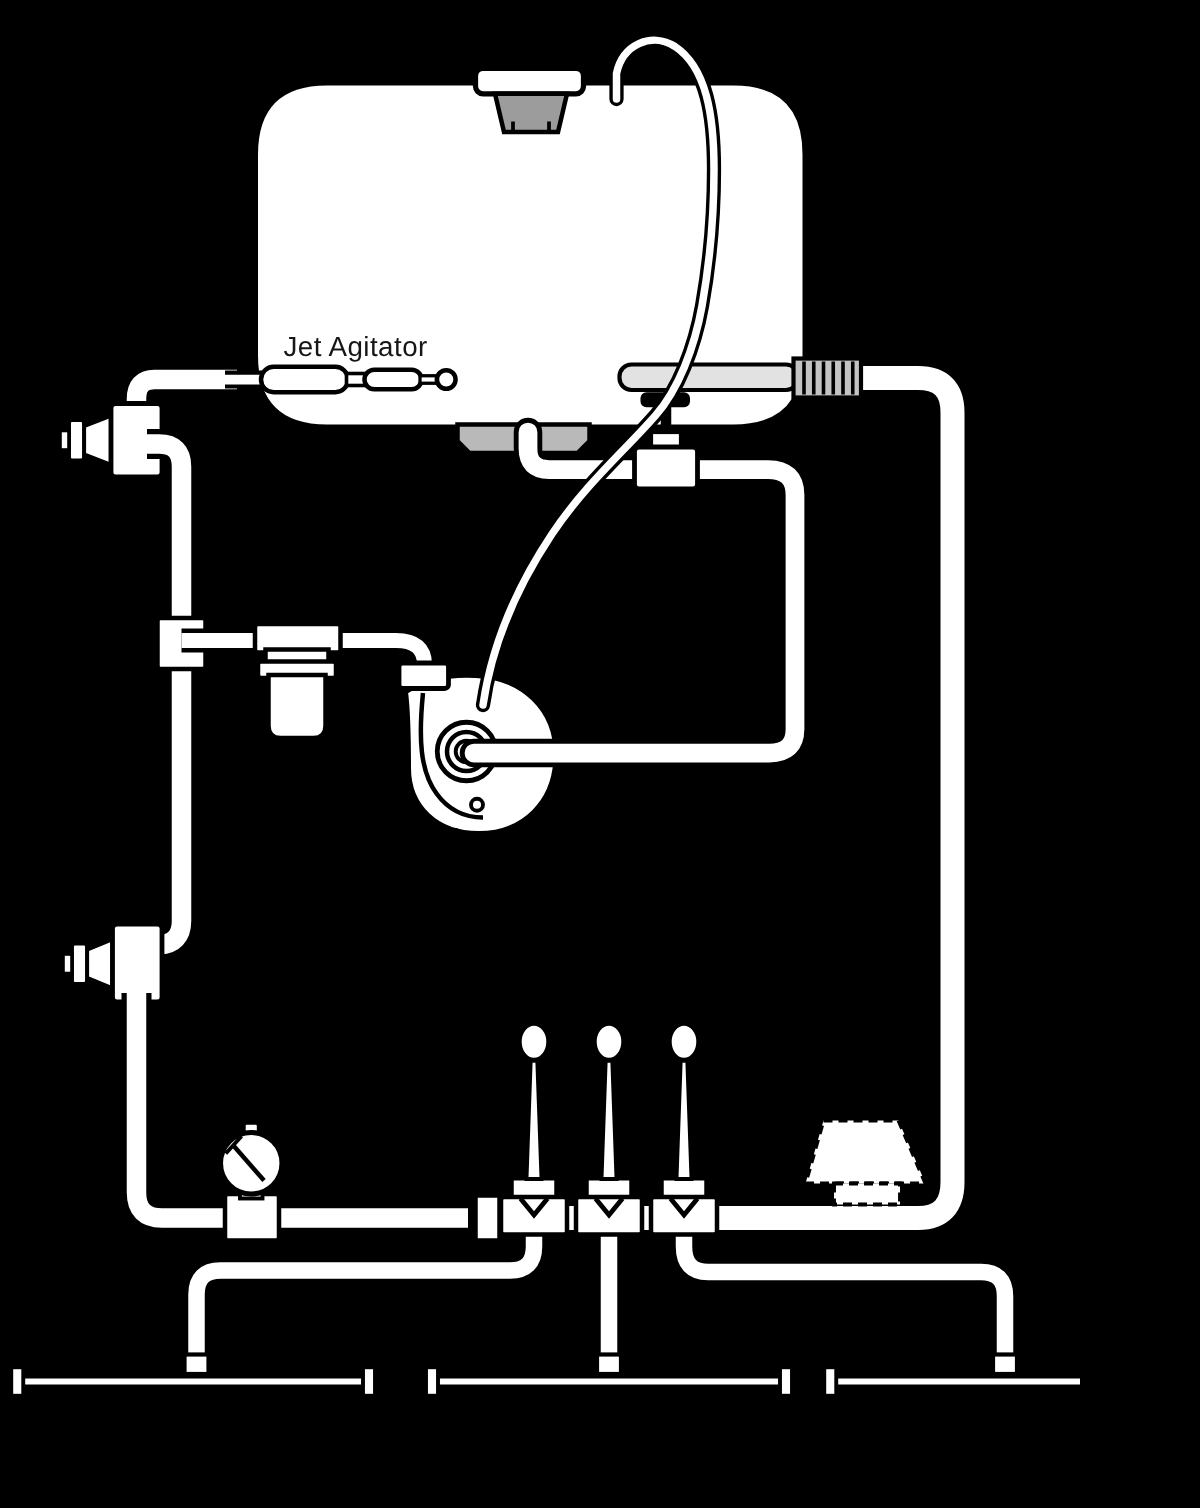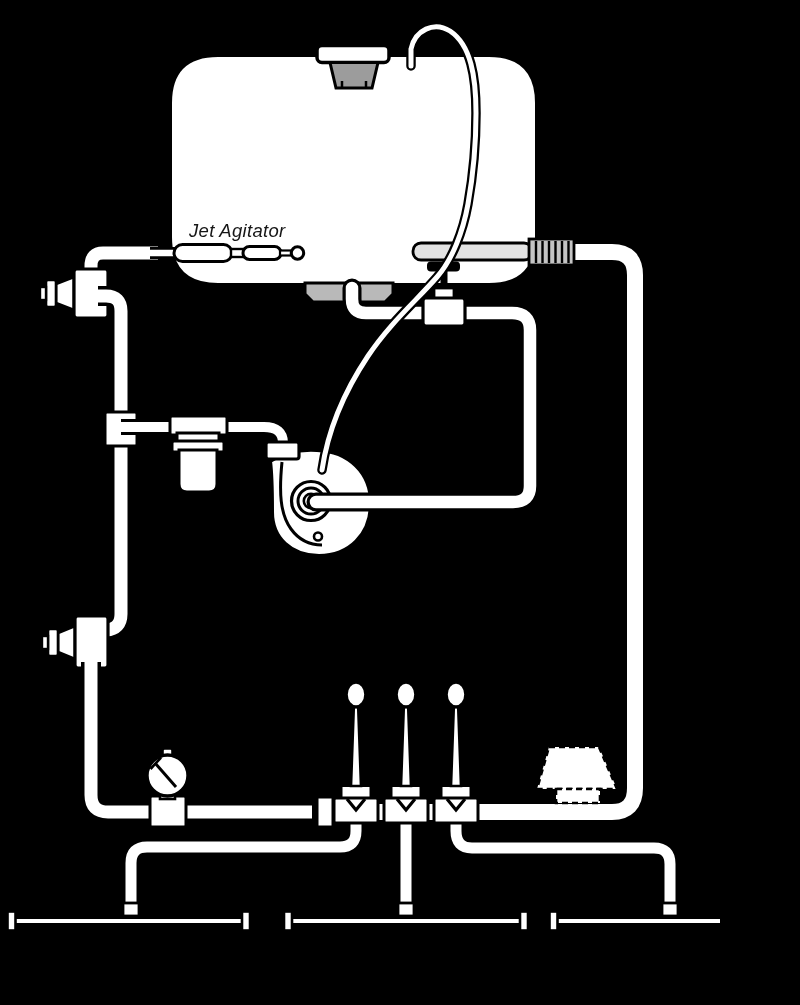--- a/index.html
+++ b/index.html
@@ -1,17 +1,17 @@
 <!DOCTYPE html>
 <html style="--bg: #000000; --ink: #000000; --paper: #ffffff; --liquid: #b9b9b9; --cap: #9c9c9c; --return_pipe: #e2e2e2; --rib: #c4c4c4; --label: #161616;"><head>
 <meta charset="utf-8">
 <style>
   html,body{margin:0;padding:0;background:#000;}
   .stage{position:relative;width:720px;height:1005px;background:var(--bg,#000);overflow:hidden;
-         font-family:"Liberation Sans", sans-serif;font-style:italic;}
+         font-family:"Liberation Sans", sans-serif;}
   svg{display:block}
   .case{fill:none;stroke:var(--ink,#000);stroke-linejoin:round}
   .core{fill:none;stroke:var(--paper,#fff);stroke-linejoin:round}
   .dashc{stroke-dasharray:5.5 5;}
   .dash{stroke-dasharray:6 4;}
   .sh{fill:var(--paper,#fff);stroke:var(--ink,#000)}
   .gr{fill:var(--liquid,#b9b9b9);stroke:var(--ink,#000)}
   .ink{fill:var(--ink,#000);stroke:none}
   .thin{fill:none;stroke:var(--ink,#000)}
   .label{font-size:18.5px;fill:var(--label,#161616);letter-spacing:.3px}

